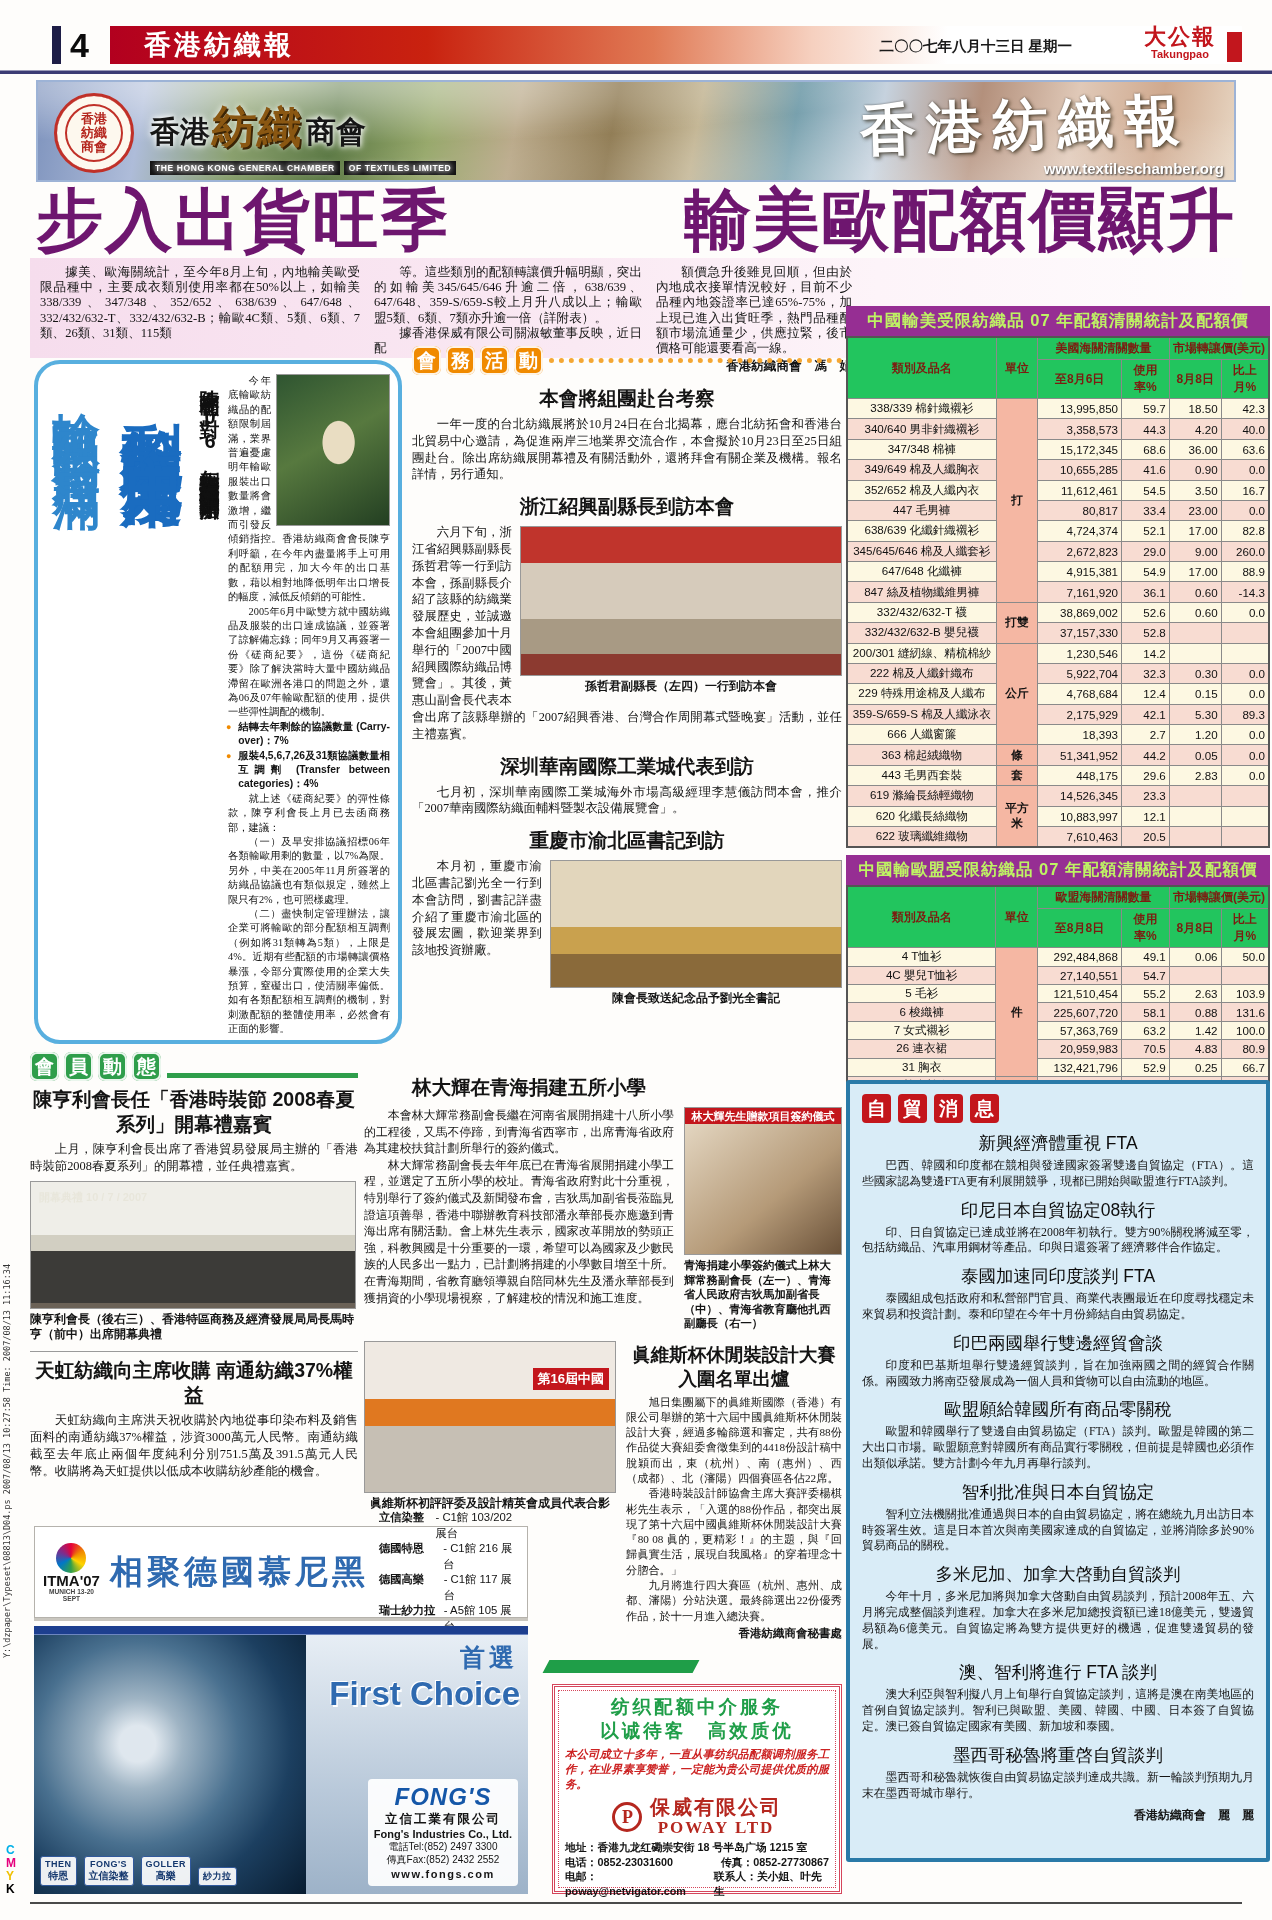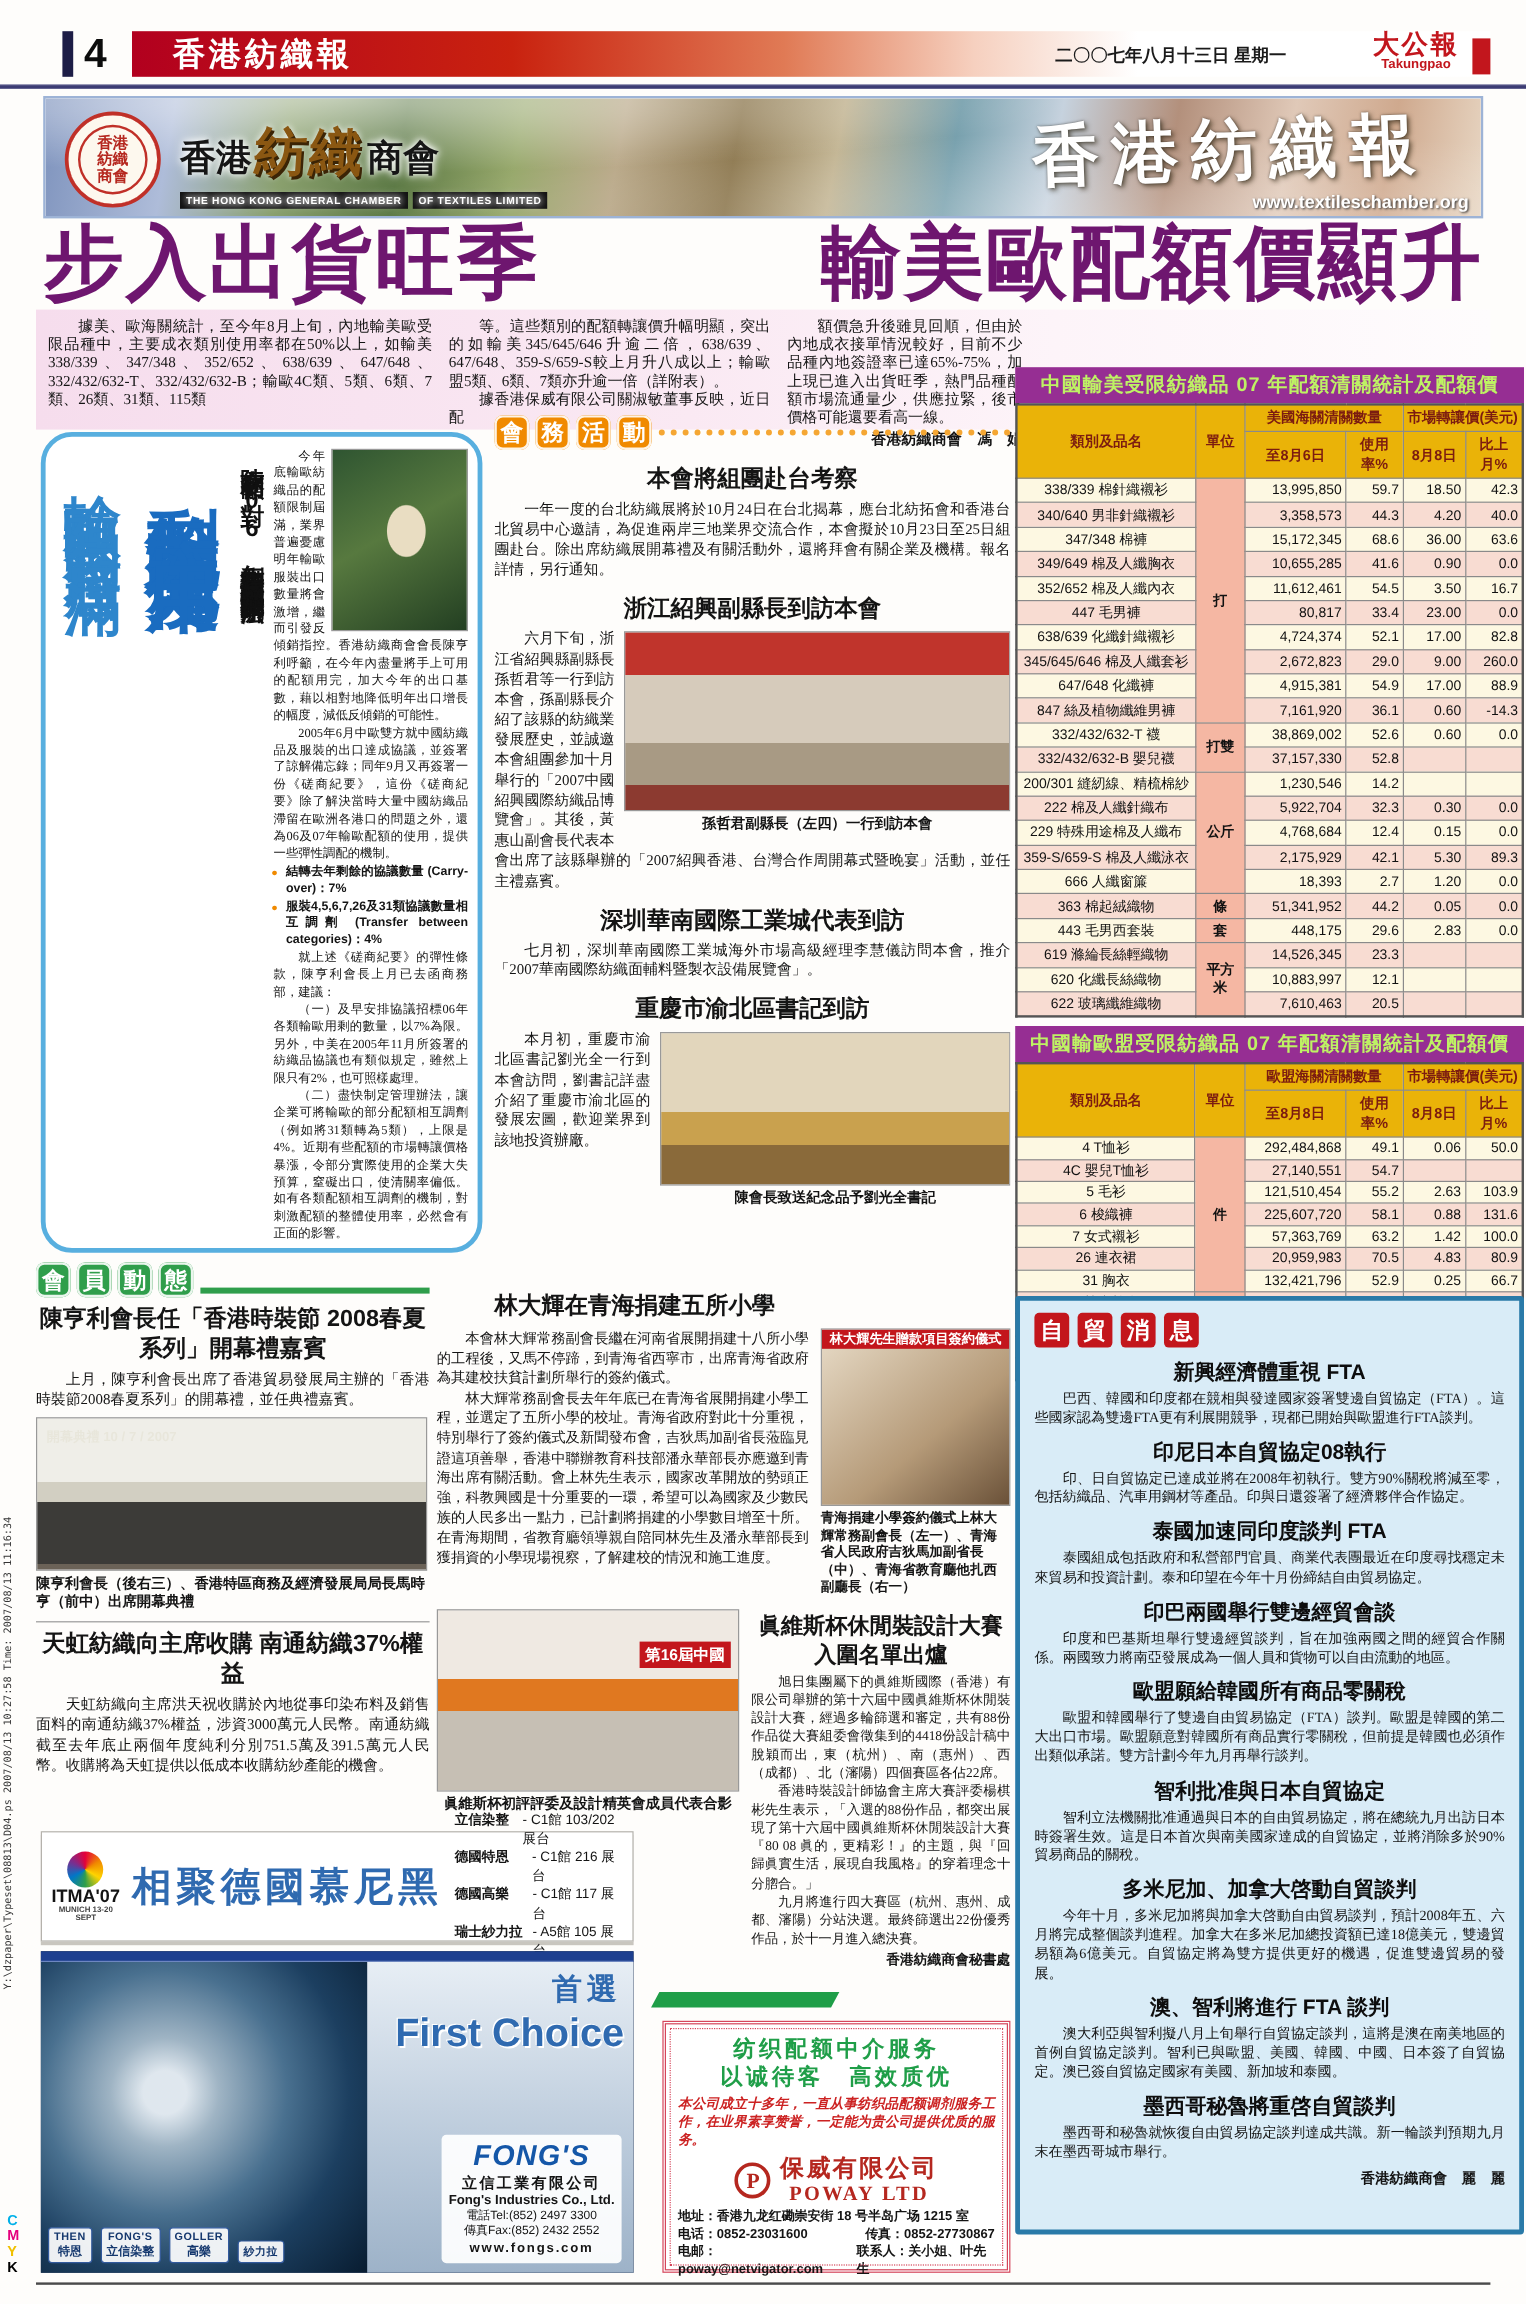--- a/index.html
+++ b/index.html
@@ -57,21 +57,21 @@
   .intro-cols{position:absolute;left:10px;top:7px;width:812px;display:flex;gap:14px;}
   .intro p{margin:0;font-size:12.6px;line-height:15.2px;text-align:justify;text-indent:2em;}
   .ic1{width:320px;}.ic2{width:268px;}.ic3{width:196px;}
   .intro-by{margin-top:2px;text-align:right;font-weight:bold;font-size:12.6px;font-family:"Liberation Sans",sans-serif;}
 
   
   .tablescol{position:absolute;left:846px;top:306px;width:424px;}
   .tbl-title{background:#962e93;color:#bef264;font-family:"Liberation Sans",sans-serif;font-weight:bold;
         font-size:16.5px;text-align:center;padding:4px 0;letter-spacing:1px;}
   table.quota{width:100%;border-collapse:collapse;border:2px solid #555;font-family:"Liberation Sans",sans-serif;}
-  table.quota th{background:#eab308;color:#7c1c10;font-size:12px;font-weight:bold;border:1px solid #8a8a8a;padding:2px 1px;}
+  table.quota th{background:#22c55e;color:#7c1c10;font-size:12px;font-weight:bold;border:1px solid #8a8a8a;padding:2px 1px;}
   table.quota td{border:1px solid #8a8a8a;font-size:11.6px;padding:2.2px 3px;color:#111;}
   table.quota.eu td{padding:1.2px 3px;}
   tbody tr:nth-child(odd){background:#fdf8e2;}
   tbody tr:nth-child(even){background:#f8dcd2;}
   td.tname{text-align:center;}
   td.tnum{text-align:right;padding-right:6px;}
   td.tunit{text-align:center;background:#f5b7a3 !important;font-weight:bold;font-size:12.5px;}
   .tbl-note{margin-top:4px;background:#fbdce6;color:#9c1f2e;font-weight:bold;font-size:11.5px;
         padding:3px 6px;line-height:14px;font-family:"Liberation Sans",sans-serif;}
 
@@ -139,21 +139,21 @@
   .jw-title{font-family:"Liberation Sans",sans-serif;font-weight:900;font-size:18.5px;text-align:center;line-height:24px;margin:2px 0 4px;}
   .jw-right p{margin:0;font-size:11.2px;line-height:15.3px;text-align:justify;text-indent:2em;}
   .jw-sig{text-align:right;font-weight:bold;font-size:11.5px;font-family:"Liberation Sans",sans-serif;margin-top:2px;}
   .jw-tag{position:absolute;right:6px;top:26px;background:#c3161c;color:#fff;font-weight:900;font-size:13px;
         padding:2px 5px;font-family:"Liberation Sans",sans-serif;}
 
   
   .fta{position:absolute;left:846px;top:1080px;width:424px;height:782px;background:#d9ecf7;
         border:4px solid #2a7aa8;border-radius:3px;padding:10px 12px;overflow:hidden;}
   .fta .sechdr{margin-bottom:2px;}
-  .fta-title{font-family:"Liberation Sans",sans-serif;font-weight:700;font-size:17.5px;text-align:center;margin:8px 0 3px;color:#0d0d0d;}
+  .fta-title{font-family:"Liberation Sans",sans-serif;font-weight:400;font-size:17.5px;text-align:center;margin:8px 0 3px;color:#0d0d0d;}
   .fta-body{margin:0;font-size:11.8px;line-height:15.8px;text-align:justify;text-indent:2em;}
   .fta-by{text-align:right;font-weight:bold;font-size:12px;margin-top:6px;font-family:"Liberation Sans",sans-serif;}
 
   
   .itma{position:absolute;left:34px;top:1526px;width:494px;height:92px;background:#fff;border:1px solid #b5b2ac;
         box-shadow:0 3px 0 #c9c6bf;display:flex;align-items:center;padding:4px 8px;gap:10px;}
   .itma-logo{width:64px;text-align:center;font-family:"Liberation Sans",sans-serif;}
   .itma-fan{width:30px;height:30px;border-radius:50%;margin:0 auto;
         background:conic-gradient(#e4003a,#f08a00,#ffd400,#2f9e4b,#0077c8,#7a2e8f,#e4003a);}
   .itma-name{font-weight:900;font-size:15px;line-height:15px;}

